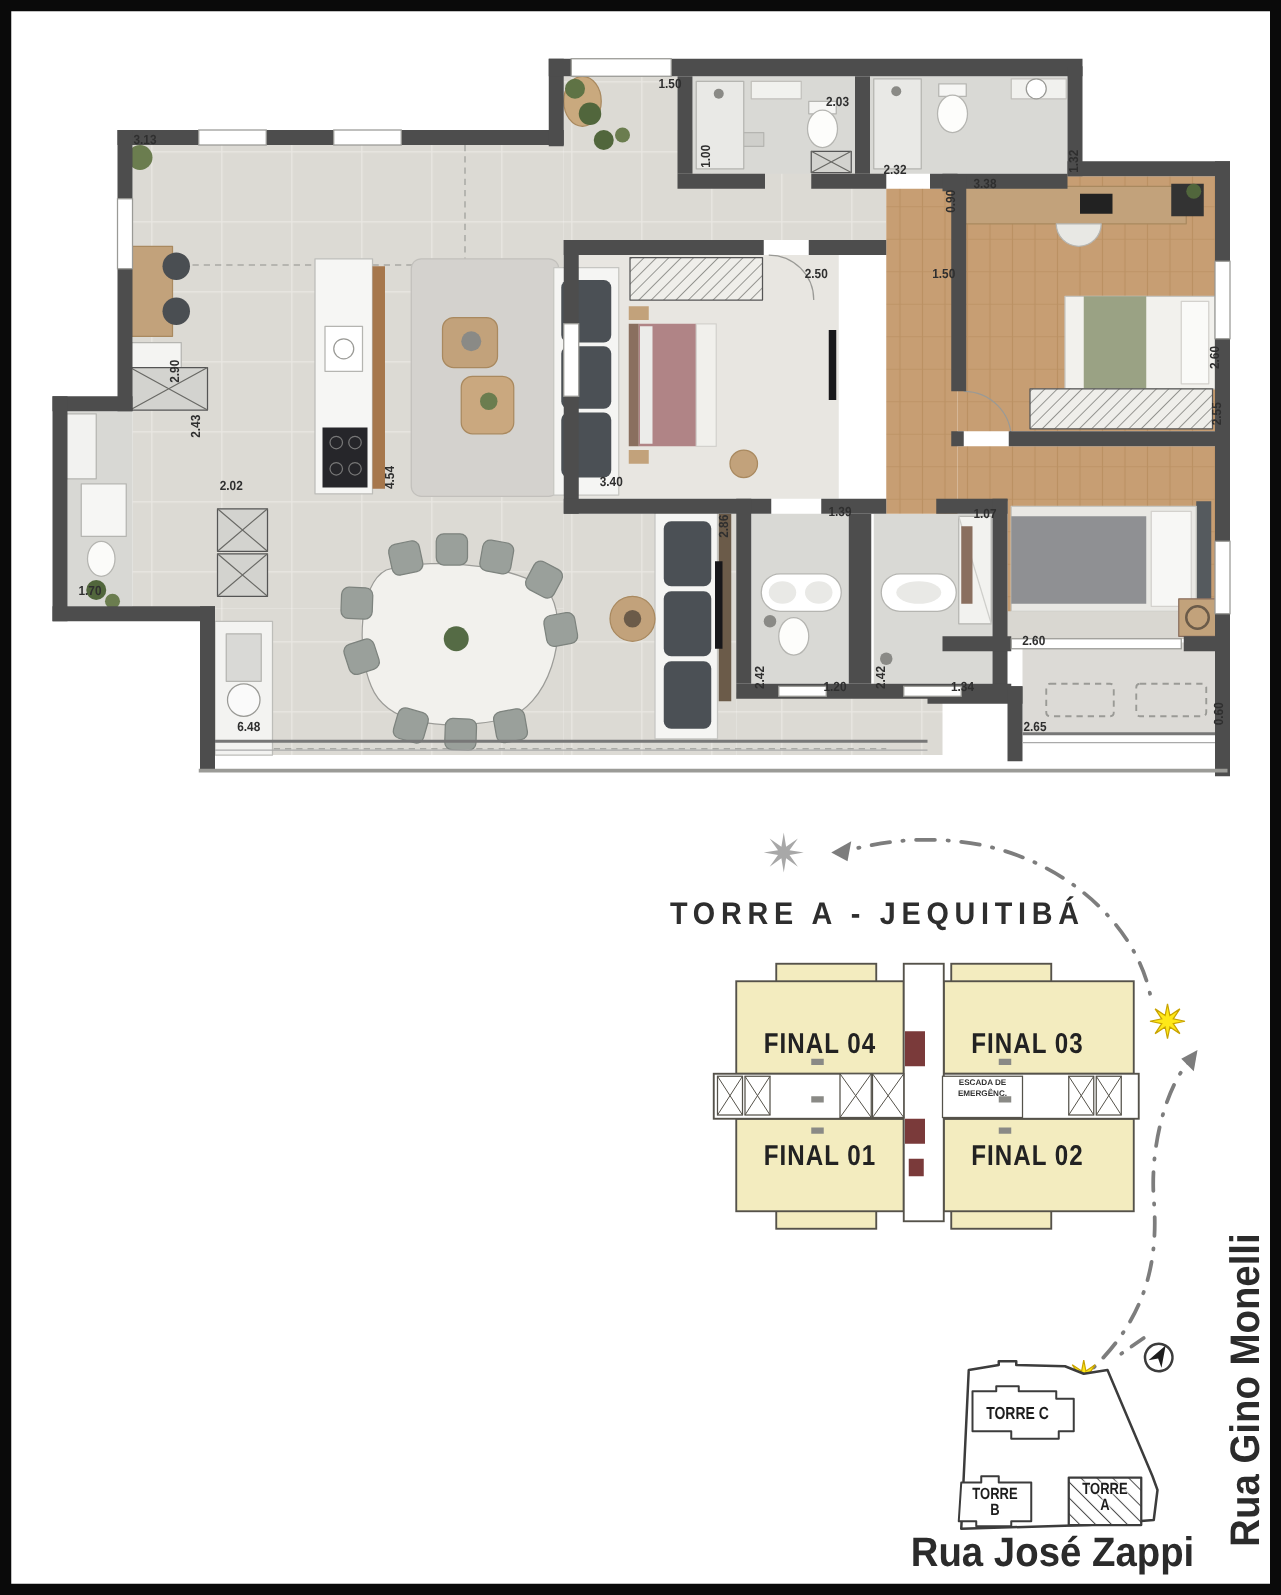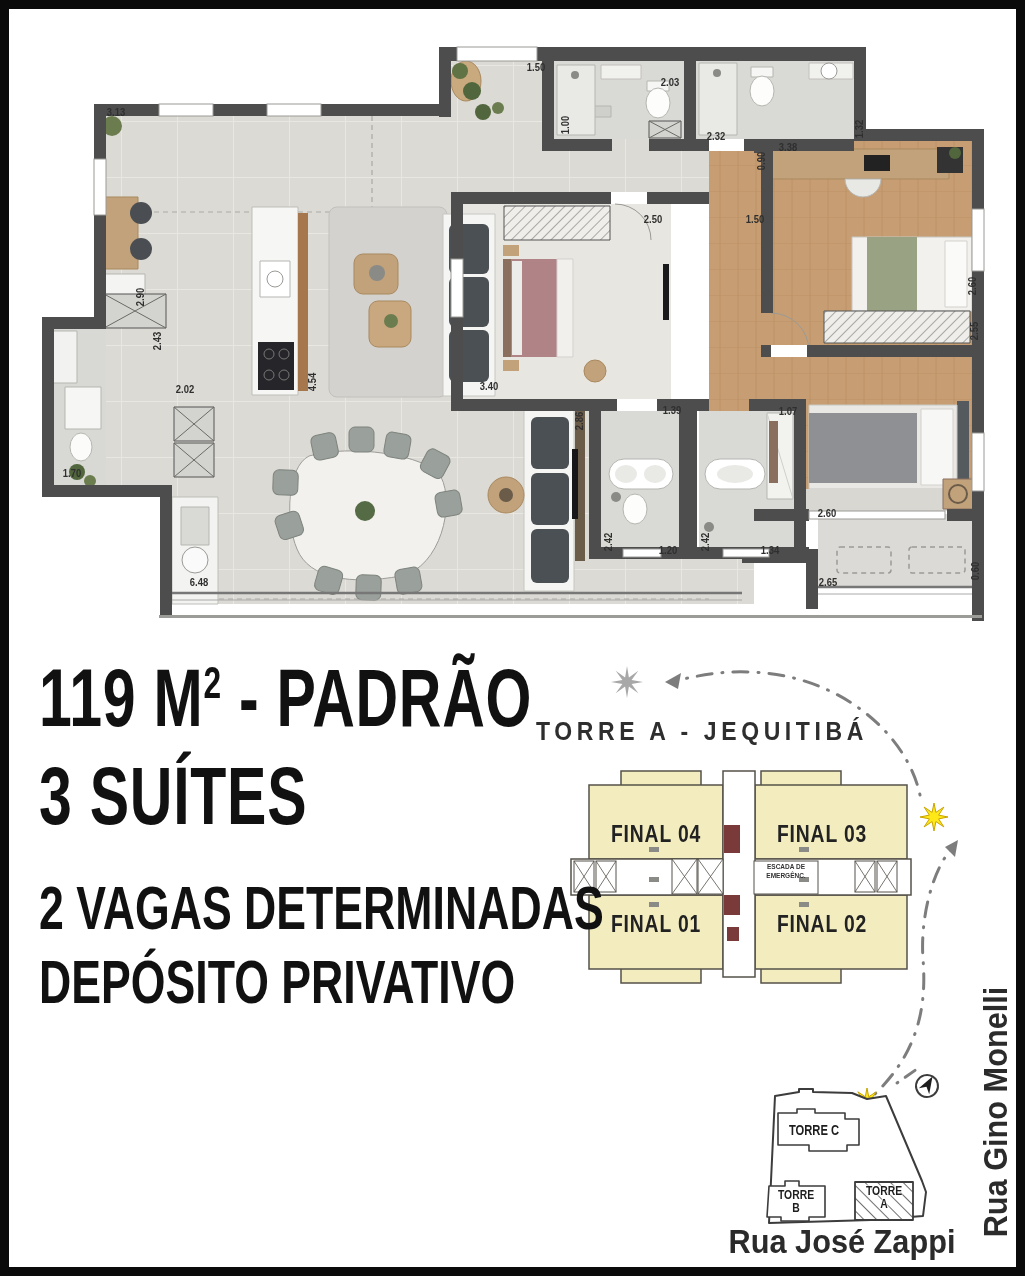--- a/index.html
+++ b/index.html
@@ -388,29 +388,20 @@
       <span class="lbl" style="left: 779px; top: 402px; transform: translate(-50%, -50%) rotate(0deg) scaleX(0.9);">1.07</span>
       <span class="lbl" style="left: 599px; top: 533px; transform: translate(-50%, -50%) rotate(-90deg) scaleX(0.9);">2.42</span>
       <span class="lbl" style="left: 659px; top: 541px; transform: translate(-50%, -50%) rotate(0deg) scaleX(0.9);">1.20</span>
       <span class="lbl" style="left: 696px; top: 533px; transform: translate(-50%, -50%) rotate(-90deg) scaleX(0.9);">2.42</span>
       <span class="lbl" style="left: 761px; top: 541px; transform: translate(-50%, -50%) rotate(0deg) scaleX(0.9);">1.34</span>
       <span class="lbl" style="left: 818px; top: 504px; transform: translate(-50%, -50%) rotate(0deg) scaleX(0.9);">2.60</span>
       <span class="lbl" style="left: 819px; top: 573px; transform: translate(-50%, -50%) rotate(0deg) scaleX(0.9);">2.65</span>
       <span class="lbl" style="left: 966px; top: 562px; transform: translate(-50%, -50%) rotate(-90deg) scaleX(0.9);">0.60</span>
     </div>
 
-<div class="hl">
-  <div class="l l1">
-    <span>119 M</span><sup>2</sup>
-    <span>- PADRÃO</span>
-  </div>
-  <div class="l l2">3 SUÍTES</div>
-  <div class="l l3">2 VAGAS DETERMINADAS</div>
-  <div class="l l4">DEPÓSITO PRIVATIVO</div>
-</div>
 
 <div class="kp-title">TORRE A - JEQUITIBÁ</div>
 <div class="final" style="left:582px;top:812px;">FINAL 04</div>
 <div class="final" style="left:748px;top:812px;">FINAL 03</div>
 <div class="final" style="left:582px;top:902px;">FINAL 01</div>
 <div class="final" style="left:748px;top:902px;">FINAL 02</div>
 <div class="escada">ESCADA DE EMERGÊNC.</div>
 
 <div class="torre c">TORRE C</div>
 <div class="torre b">TORRE B</div>

